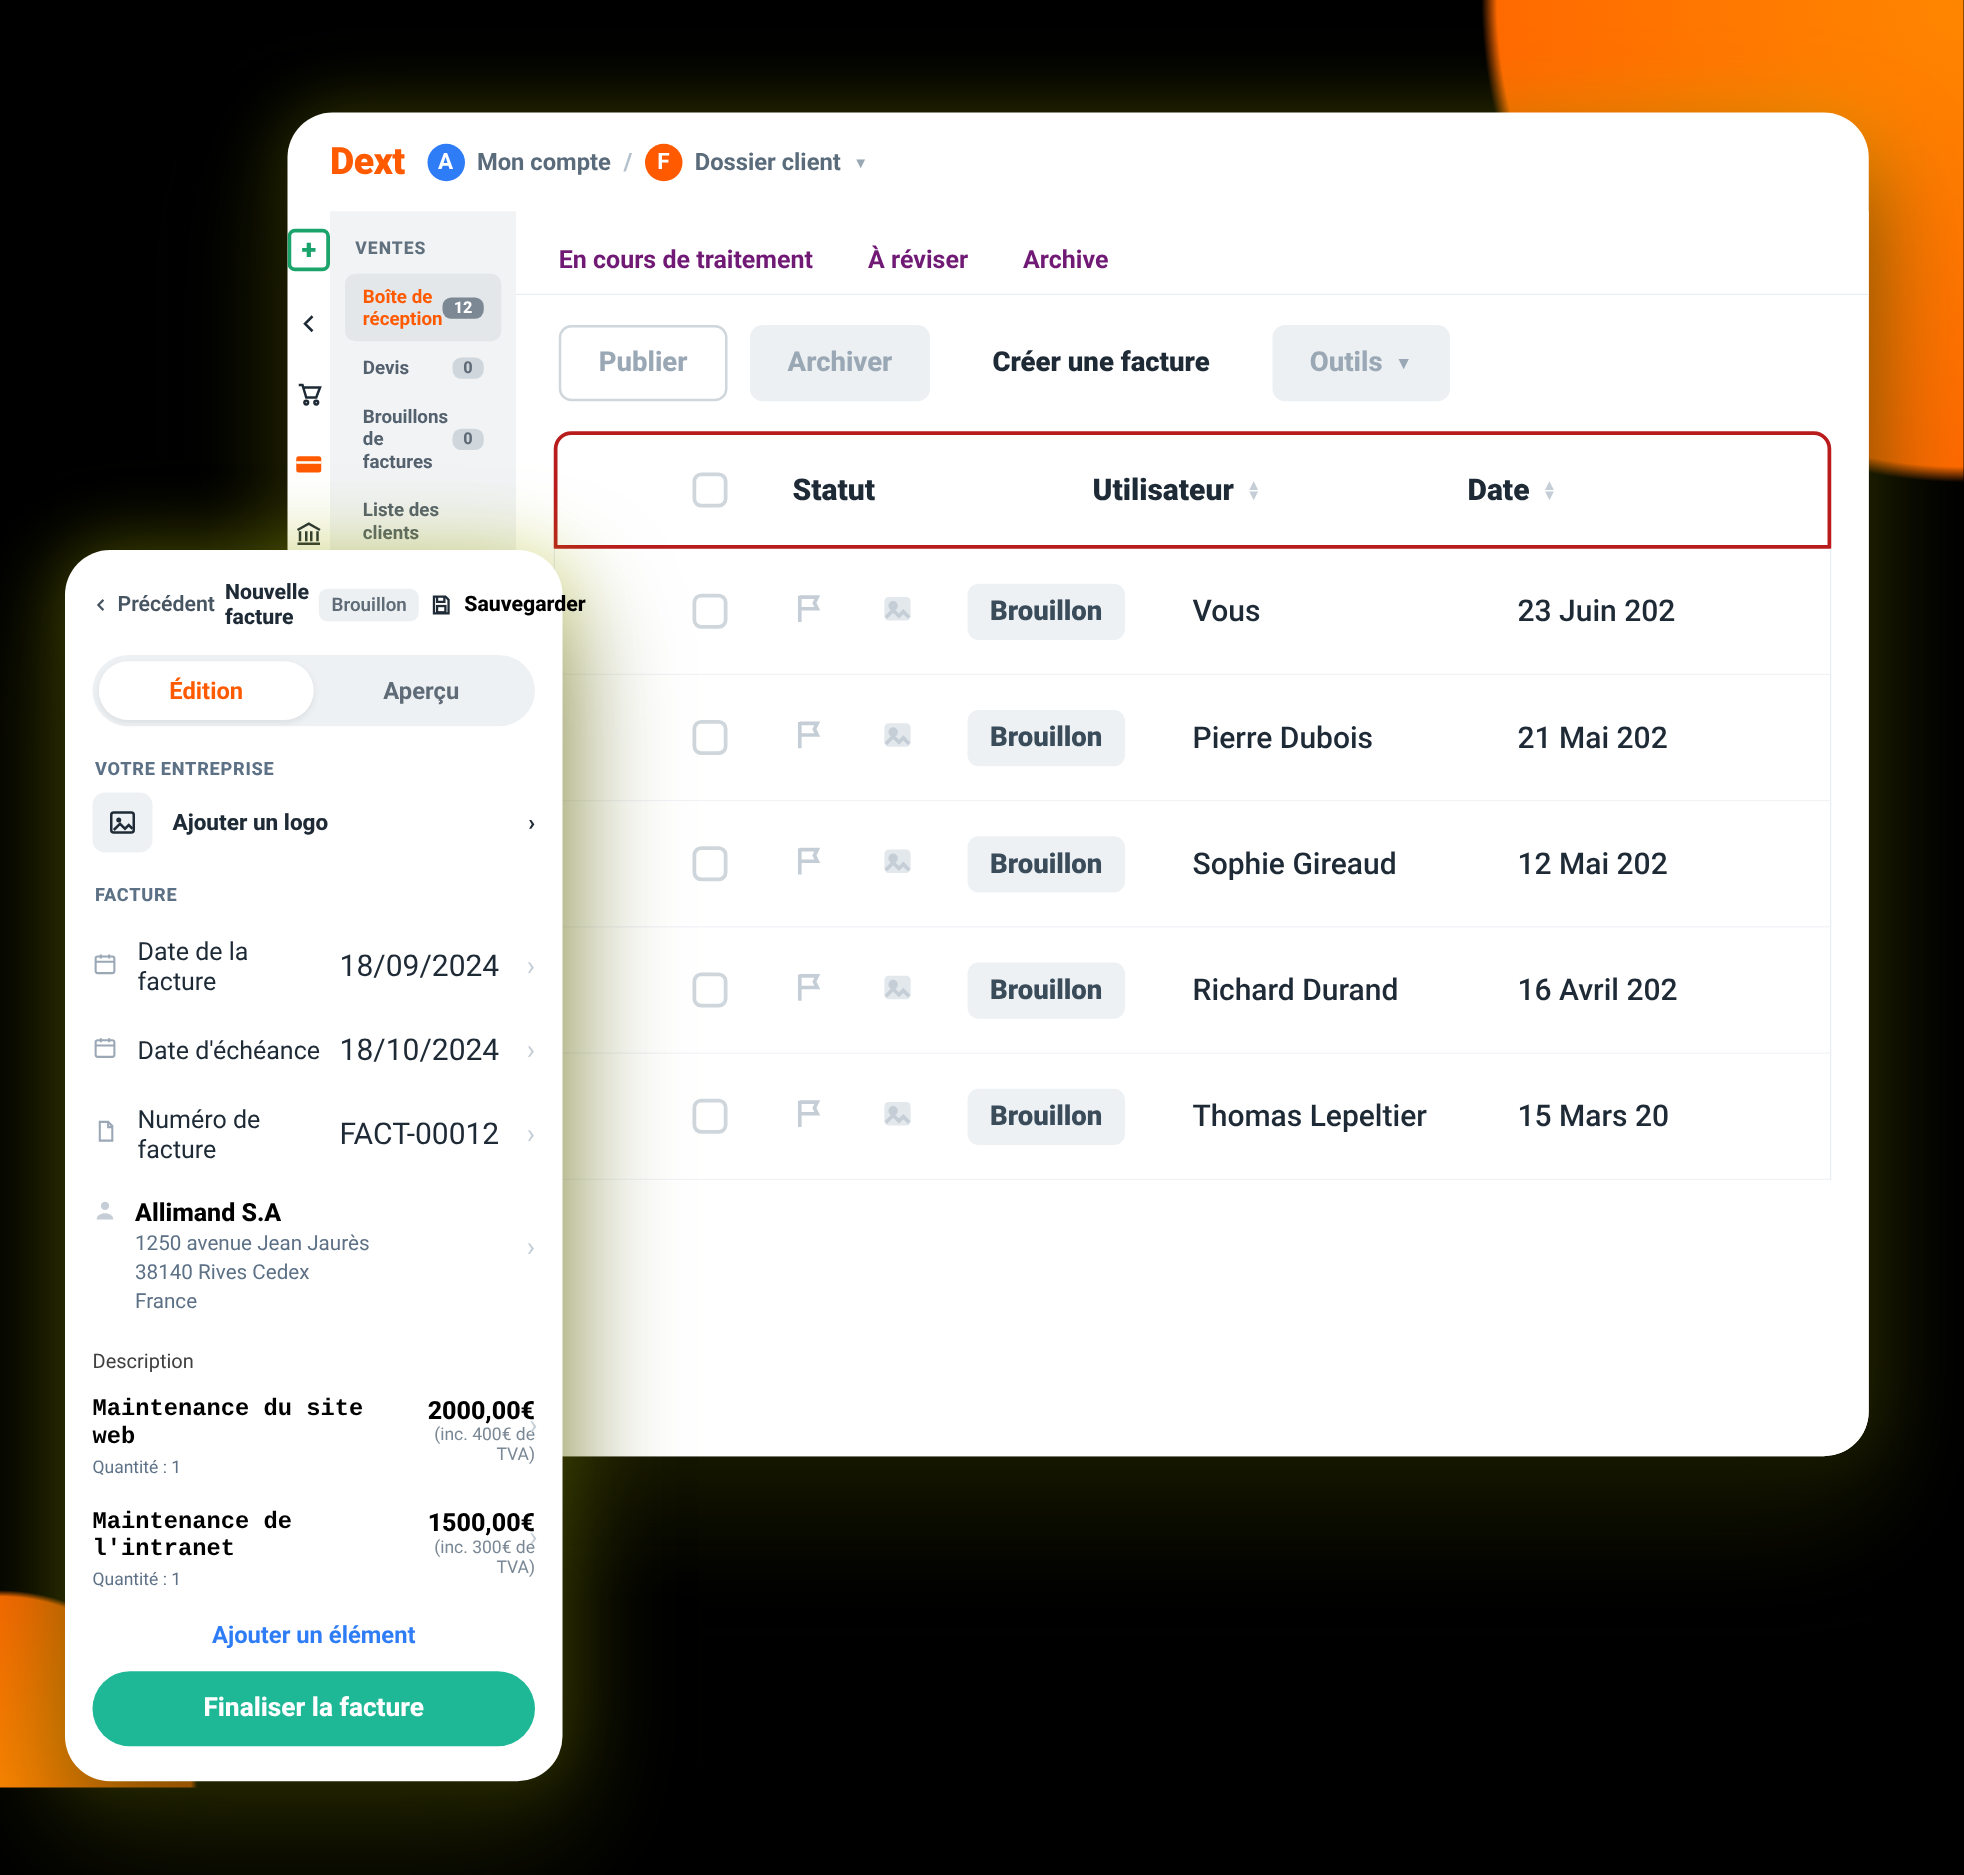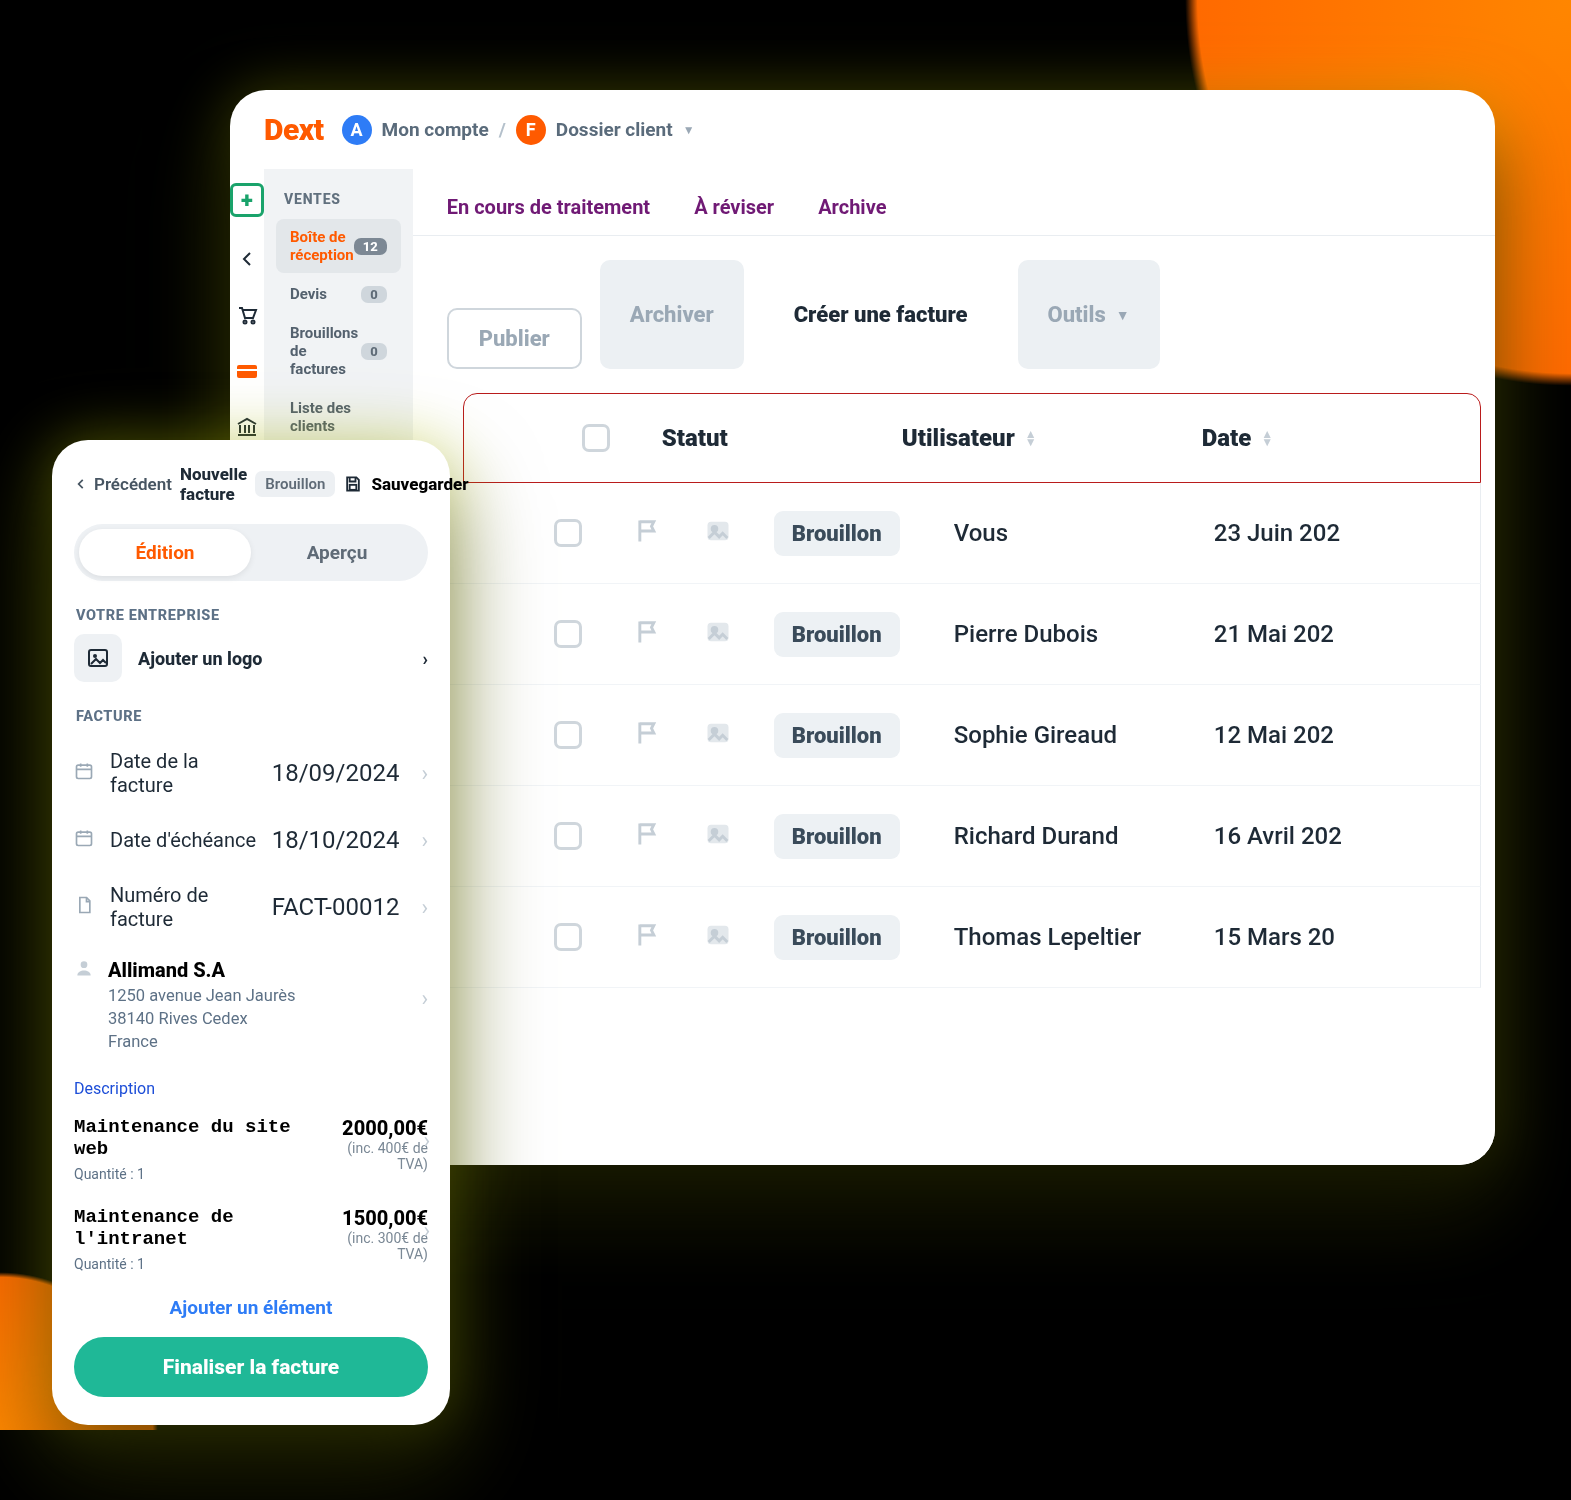--- a/index.html
+++ b/index.html
@@ -40,28 +40,28 @@
 
   .main { flex:1; padding: 0 0 0 0; background:#fff;}
   .tabs { display:flex; gap:44px; padding: 12px 34px 0; border-bottom:1px solid #e9edf1;}
   .tab { padding:14px 0 16px; color:#701a75; font-weight:700; font-size:20px; cursor:pointer; position:relative;}
   .tab.active { color:#ff5a00;}
   .tab.active::after{content:""; position:absolute; left:0; right:-44px; bottom:-1px; height:4px; background:#ff5a00;}
   .tab .count { background:#ff5a00; color:#fff; border-radius:7px; padding:2px 9px; font-size:15px; margin-left:8px;}
 
   .actions { display:flex; gap:18px; padding:24px 34px;}
   .btn { border-radius:10px; padding:16px 30px; font-weight:800; font-size:22px; cursor:pointer; border:none;}
-  .btn.outline { border:2px solid #cfd6dc; background:#fff; color:#9aa8b5;margin-top:48px;}
+  .btn.outline { border:2px solid #cfd6dc; background:#fff; color:#9aa8b5;}
   .btn.ghost { background:#ecf0f3; color:#9aa8b5;}
   .btn.strong { background:#fff; color:#1e2a36; font-weight:900; border:2px solid #fff;}
   .btn.tools { background:#ecf0f3; color:#9aa8b5; display:flex; gap:10px; align-items:center;}
   .btn.tools .dd{font-size:14px;}
 
   .table-wrap { padding: 0 30px;}
-  .table-head { display:grid; grid-template-columns: 80px 80px 240px 300px 240px; align-items:center; padding:30px 38px; border:1px solid #b91c1c; border-radius:14px 14px 0 0; margin-bottom:0;margin-left:20px;}
+  .table-head { display:grid; grid-template-columns: 80px 80px 240px 300px 240px; align-items:center; padding:30px 28px; border:3px solid #b91c1c; border-radius:14px 14px 0 0; margin-bottom:0;}
   .th { font-size:24px; font-weight:900; color:#1e2a36; display:flex; align-items:center; gap:10px;}
   .sort { color:#c5ced6; font-size:12px; display:flex; flex-direction:column; line-height:8px;}
   .rows { }
   .row { display:grid; grid-template-columns: 80px 80px 70px 70px 180px 260px 220px; align-items:center; padding:34px 30px; border-left:1px solid #e9edf1; border-right:1px solid #e9edf1; border-bottom:1px solid #f1f4f7;}
   .dot { width:12px; height:12px; border-radius:50%; background:#1fc98e;}
   .dot.hidden{visibility:hidden;}
   .chk { width:28px; height:28px; border:3px solid #cfd6dc; border-radius:7px;}
   .mini-ic svg{width:28px; height:28px; stroke:#c5ced6; stroke-width:2.5; fill:none;}
   .mini-ic.img svg rect{fill:#e3e8ec; stroke:none;}
   .chip { background:#edf1f4; color:#3a4b5a; font-weight:900; padding:10px 18px; border-radius:9px; font-size:22px; width:fit-content;}
@@ -98,21 +98,21 @@
   .field .ic svg{width:20px; height:20px; stroke:#9aa8b5; stroke-width:2; fill:none;}
   .field .lbl { flex:1; font-size:20px; color:#1e2a36;}
   .field .val { font-size:24px; color:#1e2a36;}
   .field .chev{position:static; margin-left:8px;}
   .client .name { font-weight:800; font-size:20px;}
   .client .addr { color:#5d7186; font-size:16.5px; line-height:1.4; margin-top:2px;}
   .client-row { display:flex; align-items:flex-start; gap:14px; padding:12px 0; position:relative; cursor:pointer;}
   .client-row .ic svg{width:20px; height:20px; fill:#c5ced6;}
   .client-row .chev{top:40px;}
 
-  .desc-label { color:#1d4ed8; font-size:16px; margin:14px 0 8px;}
+  .desc-label { color:#404040; font-size:16px; margin:14px 0 8px;}
   .line-item { display:flex; justify-content:space-between; align-items:flex-start; padding:10px 0 14px; position:relative; cursor:pointer;}
   .li-left .t { font-weight:800; font-size:19px;font-family:Liberation Mono, monospace;}
   .li-left .q { color:#5d7186; font-size:14px; margin-top:6px;}
   .li-right { text-align:right;}
   .li-right .amt { font-weight:800; font-size:20px;}
   .li-right .sub { color:#7a8895; font-size:14px;}
   .line-item .chev{position:absolute; right:-2px; top:22px;}
 
   .add-item { text-align:center; color:#2e7cf6; font-weight:700; font-size:19px; padding:10px 0 18px; cursor:pointer;}
   .finalize { background:#1fb897; color:#fff; border:none; border-radius:30px; padding:18px 0; font-size:21px; font-weight:800; width:100%; cursor:pointer;}

